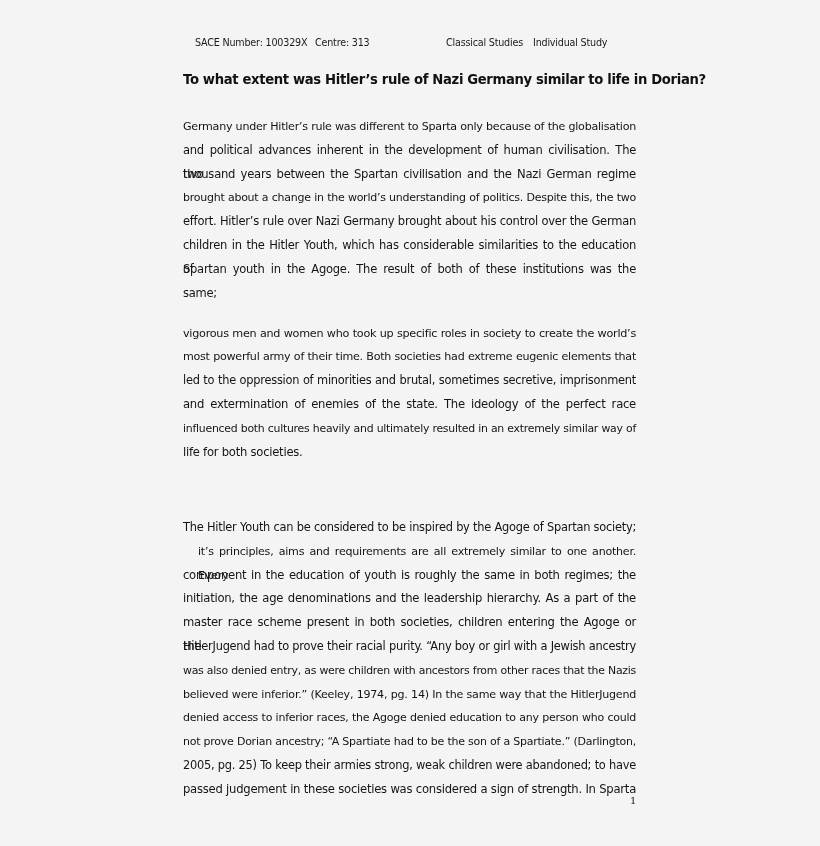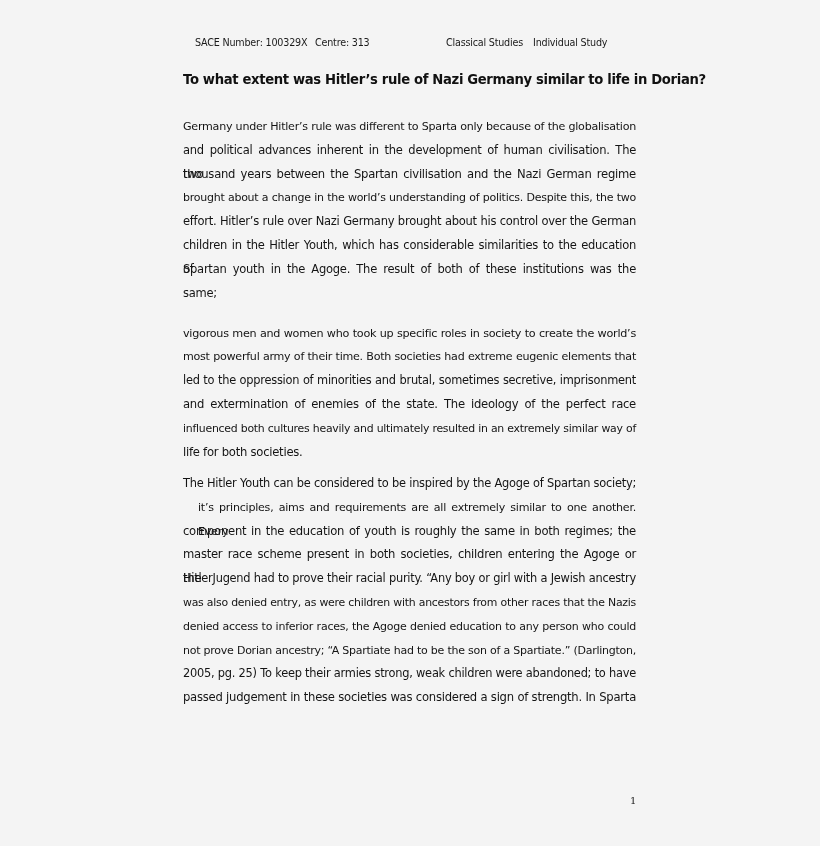--- a/index.html
+++ b/index.html
@@ -111,26 +111,28 @@
     <span class="line" style="white-space: normal; font-size: 11.5px;">Spartan youth in the Agoge. The result of both of these institutions was the same;</span>
     <span class="line" style="white-space: normal; font-size: 11.2px; margin-top: 40px;">vigorous men and women who took up specific roles in society to create the world’s</span>
     <span class="line" style="white-space: normal; font-size: 11.1px;">most powerful army of their time. Both societies had extreme eugenic elements that</span>
     <span class="line" style="white-space: normal; font-size: 11.4px;">led to the oppression of minorities and brutal, sometimes secretive, imprisonment</span>
     <span class="line" style="white-space: normal;">and extermination of enemies of the state. The ideology of the perfect race</span>
     <span class="line" style="white-space: normal; font-size: 10.9px;">influenced both cultures heavily and ultimately resulted in an extremely similar way of</span>
     <span class="line last" style="white-space: nowrap;">life for both societies.</span>
   </div>
 
   <div class="body para-2">
-    <span class="line" style="white-space: normal; font-size: 11.4px;">The Hitler Youth can be considered to be inspired by the Agoge of Spartan society;</span>
+    <span class="line" style="white-space: normal; font-size: 11.4px; margin-top: 44px;">The Hitler Youth can be considered to be inspired by the Agoge of Spartan society;</span>
     <span class="line" style="white-space: normal; font-size: 11.1px; margin-left: 15px;">it’s principles, aims and requirements are all extremely similar to one another. Every</span>
     <span class="line" style="white-space: normal;">component in the education of youth is roughly the same in both regimes; the</span>
+    <span class="line" style="white-space: normal;">initiation, the age denominations and the leadership hierarchy. As a part of the</span>
     <span class="line" style="white-space: normal;">master race scheme present in both societies, children entering the Agoge or the</span>
     <span class="line" style="white-space: normal; font-size: 11.4px;">HitlerJugend had to prove their racial purity. “Any boy or girl with a Jewish ancestry</span>
     <span class="line" style="white-space: normal; font-size: 10.9px;">was also denied entry, as were children with ancestors from other races that the Nazis</span>
+    <span class="line" style="white-space: normal; font-size: 11.1px;">believed were inferior.” (Keeley, 1974, pg. 14) In the same way that the HitlerJugend</span>
     <span class="line" style="white-space: normal; font-size: 11px;">denied access to inferior races, the Agoge denied education to any person who could</span>
     <span class="line" style="white-space: normal; font-size: 11px;">not prove Dorian ancestry; “A Spartiate had to be the son of a Spartiate.” (Darlington,</span>
     <span class="line" style="white-space: normal; font-size: 11.4px;">2005, pg. 25) To keep their armies strong, weak children were abandoned; to have</span>
     <span class="line" style="white-space: normal;">passed judgement in these societies was considered a sign of strength. In Sparta</span>
   </div>
 
   <div class="page-number">1</div>
 
 </div>
 

